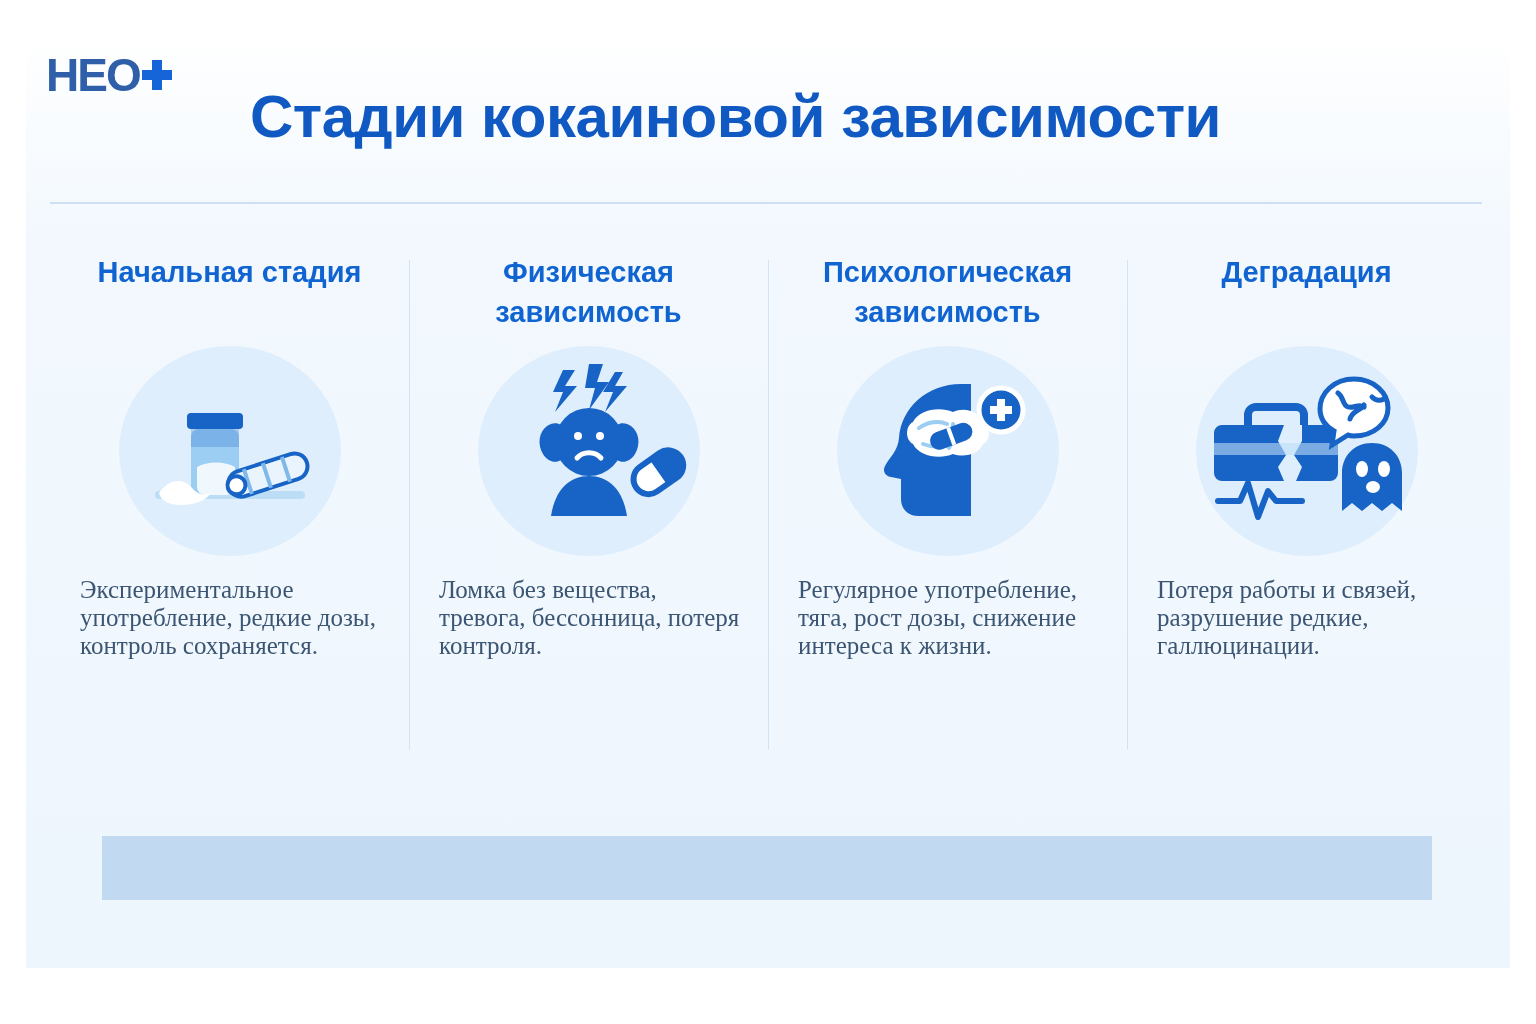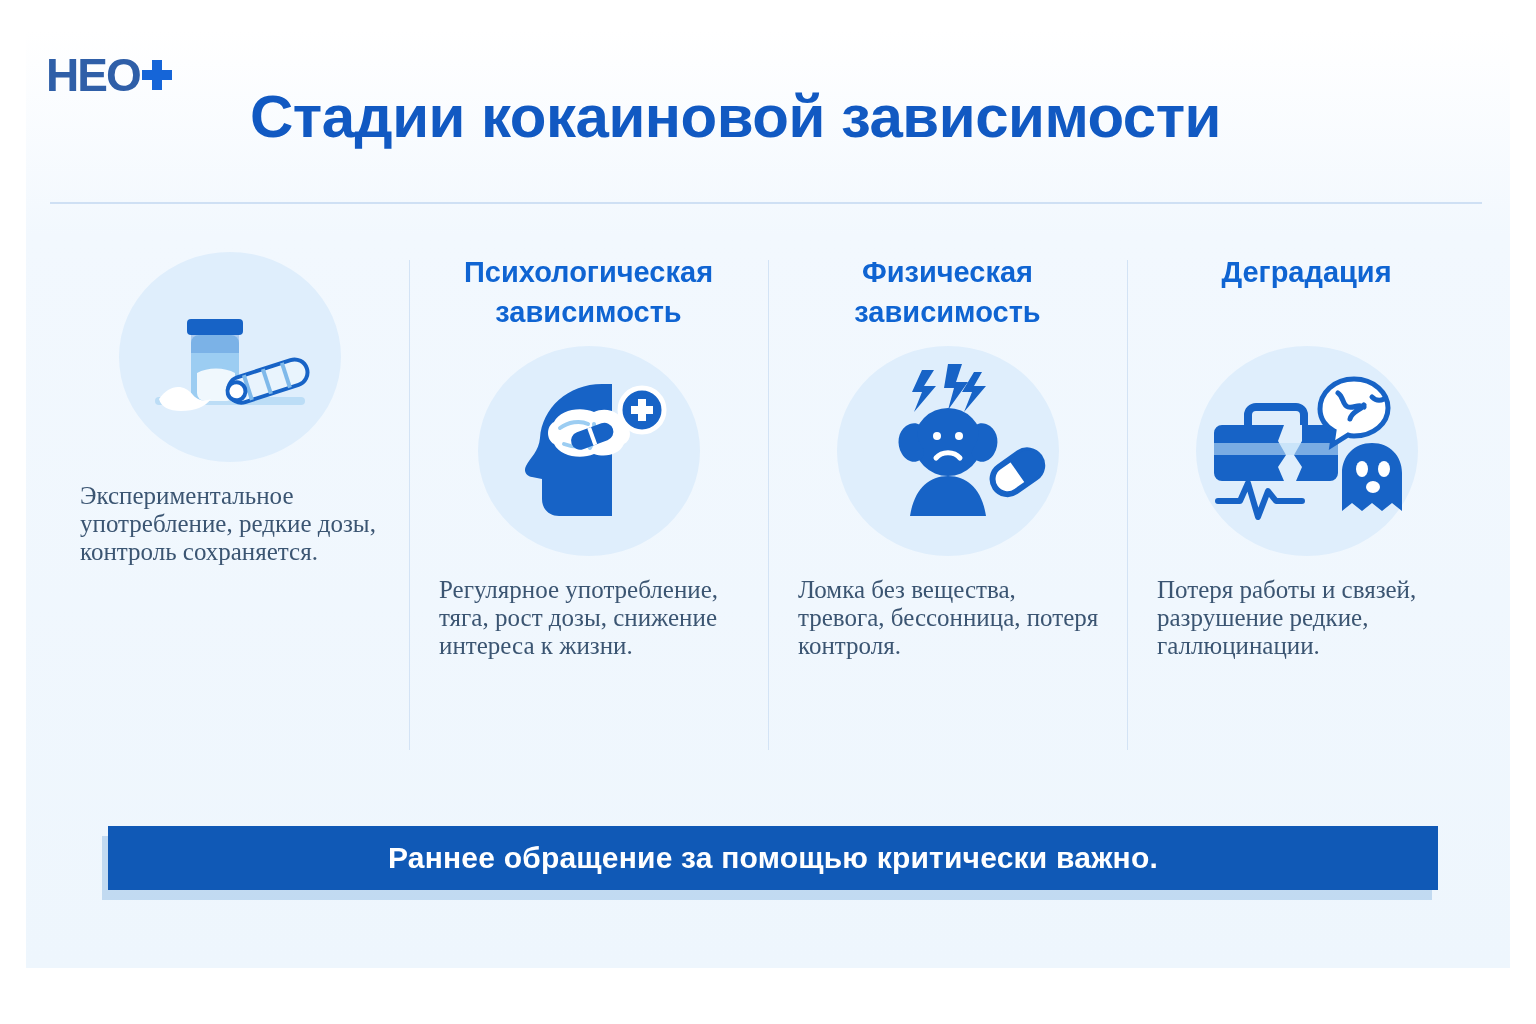--- a/index.html
+++ b/index.html
@@ -213,20 +213,21 @@
       <span class="logo-text">HEO</span>
       <span class="logo-plus"></span>
     </div>
 
     <div class="title">Стадии кокаиновой зависимости</div>
     <div class="title-rule"></div>
 
     <div class="columns">
 
       <div class="col">
+        <div class="col-title">Начальная стадия</div>
         <div class="icon-wrap">
           <div class="icon-circle">
             <svg width="190" height="160" viewBox="0 0 190 160">
               <rect x="20" y="120" width="150" height="8" rx="4" fill="#bcddf6"></rect>
 
               <rect x="52" y="42" width="56" height="16" rx="4" fill="#1763c6"></rect>
               <rect x="56" y="58" width="48" height="66" rx="8" fill="#9ccdf2"></rect>
               <rect x="56" y="58" width="48" height="18" fill="#1763c6" opacity=".25"></rect>
               <path d="M62 96c10-6 28-6 38 0v20a8 8 0 0 1-8 8H70a8 8 0 0 1-8-8z" fill="#ffffff" opacity=".85"></path>
 
@@ -238,45 +239,20 @@
                 <circle cx="100" cy="105" r="9" fill="#ffffff" stroke="#1763c6" stroke-width="4"></circle>
               </g>
 
               <path d="M24 122c10-14 24-16 34-4 6 7 14 6 18 4-6 8-16 12-30 12-12 0-20-4-22-12z" fill="#ffffff"></path>
               <circle cx="38" cy="116" r="3" fill="#ffffff"></circle>
               <circle cx="52" cy="124" r="2.5" fill="#ffffff"></circle>
             </svg>
           </div>
         </div>
         <div class="col-desc">Экспериментальное употребление, редкие дозы, контроль сохраняется.</div>
-      </div>
-
-      <div class="col">
-        <div class="col-title">Психологическая зависимость</div>
-        <div class="icon-wrap">
-          <div class="icon-circle">
-            <svg width="190" height="170" viewBox="0 0 190 170">
-
-              <path d="M108 18c-34 0-60 24-62 54-1 13-10 20-14 28-3 6 1 10 6 11l10 2v20c0 10 7 17 17 17h53V18z" fill="#1763c6"></path>
-
-              <path d="M60 56c6-12 26-16 40-10 12-6 28 0 30 12 8 4 8 16 0 20-4 10-18 14-30 10-14 6-34 2-40-10-8-4-8-18 0-22z" fill="#ffffff"></path>
-              <path d="M66 62c8-6 20-8 28-4M70 78c10 4 24 4 32-2M100 58c2 10 0 18-4 24" stroke="#9ccdf2" stroke-width="4" fill="none" stroke-linecap="round"></path>
-
-              <g transform="rotate(-20 96 70)">
-                <rect x="76" y="62" width="44" height="18" rx="9" fill="#1763c6"></rect>
-                <line x1="98" y1="62" x2="98" y2="80" stroke="#ffffff" stroke-width="4"></line>
-              </g>
-
-              <circle cx="148" cy="44" r="22" fill="#1763c6" stroke="#ffffff" stroke-width="5"></circle>
-              <rect x="144" y="33" width="8" height="22" fill="#ffffff"></rect>
-              <rect x="137" y="40" width="22" height="8" fill="#ffffff"></rect>
-            </svg>
-          </div>
-        </div>
-        <div class="col-desc">Регулярное употребление, тяга, рост дозы, снижение интереса к жизни.</div>
       </div>
 
       <div class="col">
         <div class="col-title">Физическая зависимость</div>
         <div class="icon-wrap">
           <div class="icon-circle">
             <svg width="200" height="175" viewBox="0 0 200 175">
 
               <path d="M74 6l-10 22h10l-8 20 22-26H76l10-16z" fill="#1763c6"></path>
               <path d="M100 0l-4 24h10l-6 22 20-28h-12l6-18z" fill="#1763c6"></path>
@@ -297,20 +273,45 @@
                 <rect x="142" y="94" width="54" height="30" rx="15" fill="#ffffff" stroke="#1763c6" stroke-width="6"></rect>
                 <path d="M169 94h12a15 15 0 0 1 15 15 15 15 0 0 1-15 15h-12z" fill="#1763c6"></path>
               </g>
             </svg>
           </div>
         </div>
         <div class="col-desc">Ломка без вещества, тревога, бессонница, потеря контроля.</div>
       </div>
 
       <div class="col">
+        <div class="col-title">Психологическая зависимость</div>
+        <div class="icon-wrap">
+          <div class="icon-circle">
+            <svg width="190" height="170" viewBox="0 0 190 170">
+
+              <path d="M108 18c-34 0-60 24-62 54-1 13-10 20-14 28-3 6 1 10 6 11l10 2v20c0 10 7 17 17 17h53V18z" fill="#1763c6"></path>
+
+              <path d="M60 56c6-12 26-16 40-10 12-6 28 0 30 12 8 4 8 16 0 20-4 10-18 14-30 10-14 6-34 2-40-10-8-4-8-18 0-22z" fill="#ffffff"></path>
+              <path d="M66 62c8-6 20-8 28-4M70 78c10 4 24 4 32-2M100 58c2 10 0 18-4 24" stroke="#9ccdf2" stroke-width="4" fill="none" stroke-linecap="round"></path>
+
+              <g transform="rotate(-20 96 70)">
+                <rect x="76" y="62" width="44" height="18" rx="9" fill="#1763c6"></rect>
+                <line x1="98" y1="62" x2="98" y2="80" stroke="#ffffff" stroke-width="4"></line>
+              </g>
+
+              <circle cx="148" cy="44" r="22" fill="#1763c6" stroke="#ffffff" stroke-width="5"></circle>
+              <rect x="144" y="33" width="8" height="22" fill="#ffffff"></rect>
+              <rect x="137" y="40" width="22" height="8" fill="#ffffff"></rect>
+            </svg>
+          </div>
+        </div>
+        <div class="col-desc">Регулярное употребление, тяга, рост дозы, снижение интереса к жизни.</div>
+      </div>
+
+      <div class="col">
         <div class="col-title">Деградация</div>
         <div class="icon-wrap">
           <div class="icon-circle">
             <svg width="205" height="165" viewBox="0 0 205 165">
 
               <path d="M18 56h62l-6 16 8 14-8 12 6 14H18a8 8 0 0 1-8-8V64a8 8 0 0 1 8-8z" fill="#1763c6"></path>
               <path d="M98 56h28a8 8 0 0 1 8 8v40a8 8 0 0 1-8 8H92l6-14-8-12 8-14z" fill="#1763c6"></path>
               <path d="M44 56V46a8 8 0 0 1 8-8h40a8 8 0 0 1 8 8v10" stroke="#1763c6" stroke-width="8" fill="none"></path>
               <rect x="10" y="74" width="124" height="12" fill="#bcddf6" opacity=".6"></rect>
 
@@ -325,18 +326,15 @@
               <ellipse cx="169" cy="118" rx="7" ry="6" fill="#ffffff"></ellipse>
             </svg>
           </div>
         </div>
         <div class="col-desc">Потеря работы и связей, разрушение редкие, галлюцинации.</div>
       </div>
 
     </div>
 
     <div class="banner-shadow"></div>
-    <div class="banner">
-      <span class="banner-text">Раннее обращение за помощью критически важно.</span>
-    </div>
 
   </div>
 </div>
 
 </body></html>

